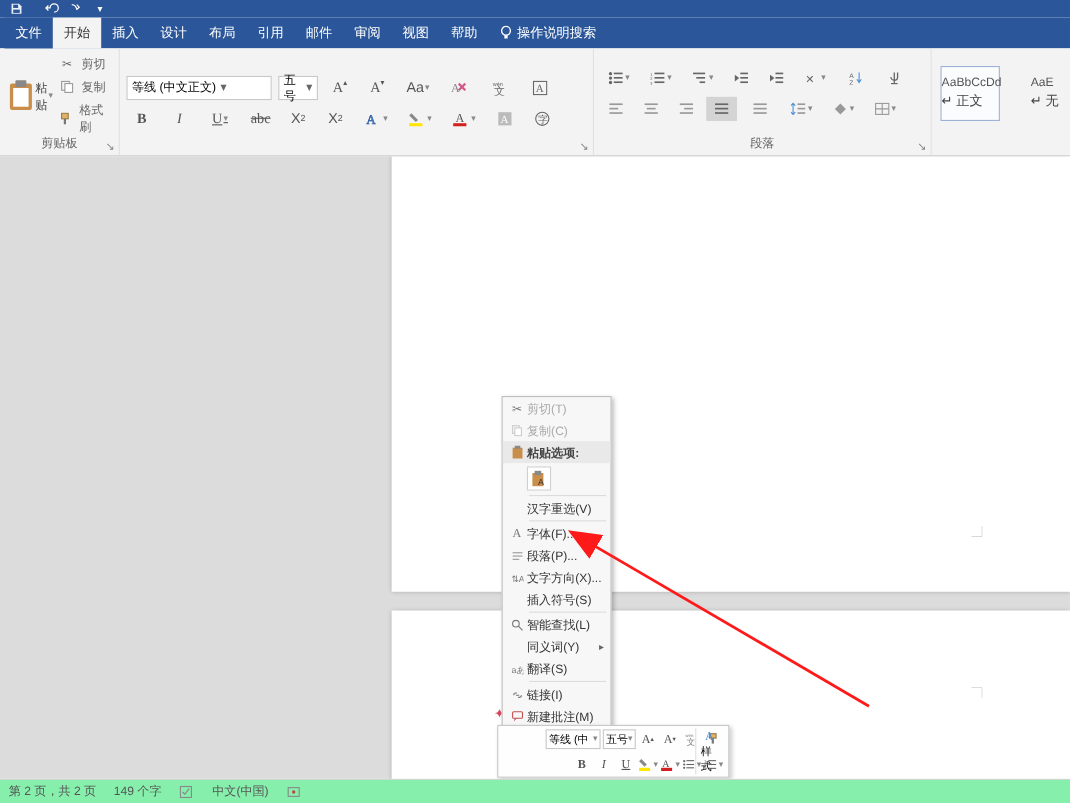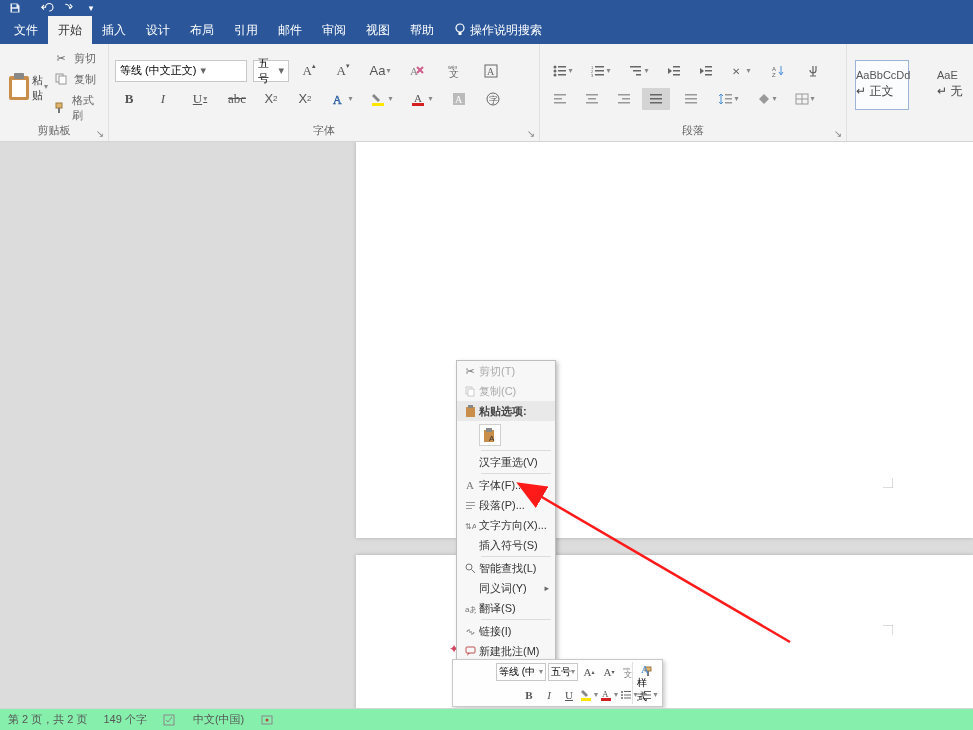--- a/index.html
+++ b/index.html
@@ -254,21 +254,20 @@
           </span>
           <span class="rbtn">
             <svg width="14" height="14" viewBox="0 0 14 14">
                 <circle cx="7" cy="7" r="6" fill="none" stroke="#666"></circle>
                 <text x="3" y="11" font-size="9" fill="#666">字</text>
               </svg>
           </span>
         </div>
       </div>
     </div>
-    <div class="label">字体</div>
     <span class="launcher">↘</span>
   </div>
 
   <div class="rgroup">
     <div class="body">
       <div class="para-body">
         <div class="para-row">
           <span class="rbtn wide">
             <svg width="14" height="12">
                 <circle cx="2" cy="2" r="1.5" fill="#666"></circle>

